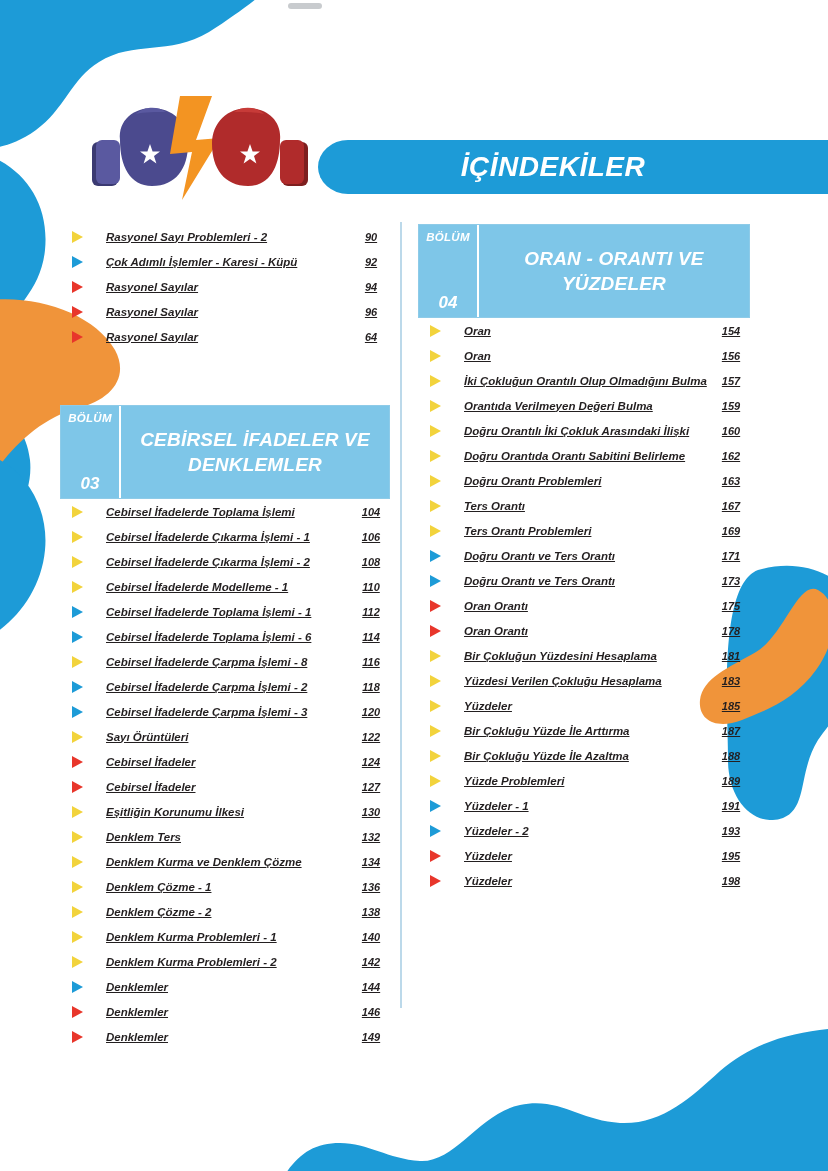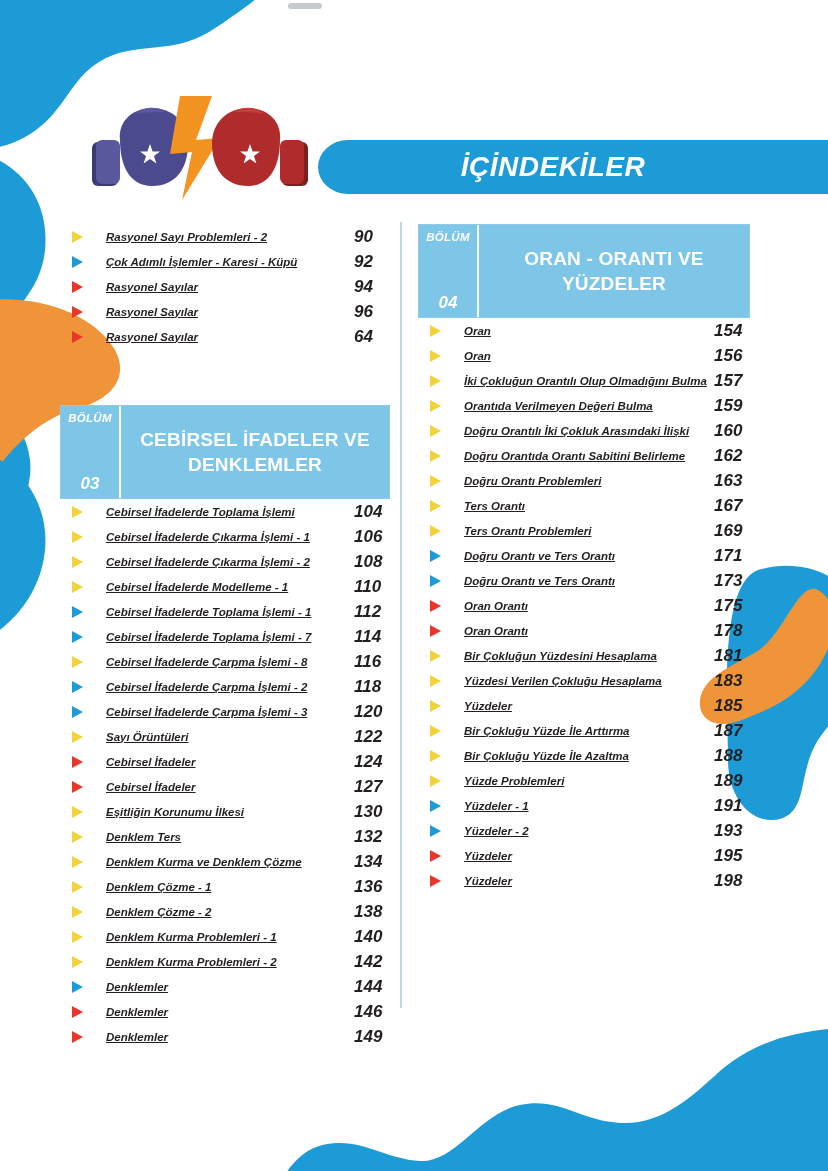--- a/index.html
+++ b/index.html
@@ -108,20 +108,21 @@
   }
   .chapter-title {
     flex: 1 1 auto;
     display: flex;
     align-items: center;
     justify-content: center;
     text-align: center;
     color: #ffffff;
     font-size: 19px;
     font-weight: bold;
+    font-style: italic;
     line-height: 25px;
     padding: 4px 6px;
     letter-spacing: .2px;
   }
 
   
   .entries { margin: 0; padding: 0; list-style: none; }
   .entry {
     display: flex;
     align-items: center;
@@ -150,25 +151,26 @@
     color: #231f20;
     font-size: 11.5px;
     font-weight: bold;
     white-space: nowrap;
     overflow: hidden;
     text-overflow: ellipsis;
     text-decoration: underline;
   }
   .entry-page {
     flex: 0 0 34px;
-    text-align: left;
+    text-align: center;
     color: #231f20;
-    font-size: 17px;
+    font-size: 11px;
     font-weight: bold;
     padding-right: 2px;
+    text-decoration: underline;
   }
   .gap-big { height: 56px; }
 </style>
 </head>
 <body>
 
 <div id="page">
 
   <div class="deco" id="deco-top-left">
     <svg viewBox="0 0 340 220" width="340" height="220" preserveAspectRatio="none">
@@ -323,21 +325,21 @@
             <span class="marker blue">
               <span class="tri"></span>
             </span>
             <span class="entry-title">Cebirsel İfadelerde Toplama İşlemi - 1</span>
             <span class="entry-page">112</span>
           </li>
           <li class="entry">
             <span class="marker blue">
               <span class="tri"></span>
             </span>
-            <span class="entry-title">Cebirsel İfadelerde Toplama İşlemi - 7</span>
+            <span class="entry-title">Cebirsel İfadelerde Toplama İşlemi - 6</span>
             <span class="entry-page">114</span>
           </li>
           <li class="entry">
             <span class="marker yellow">
               <span class="tri"></span>
             </span>
             <span class="entry-title">Cebirsel İfadelerde Çarpma İşlemi - 8</span>
             <span class="entry-page">116</span>
           </li>
           <li class="entry">

